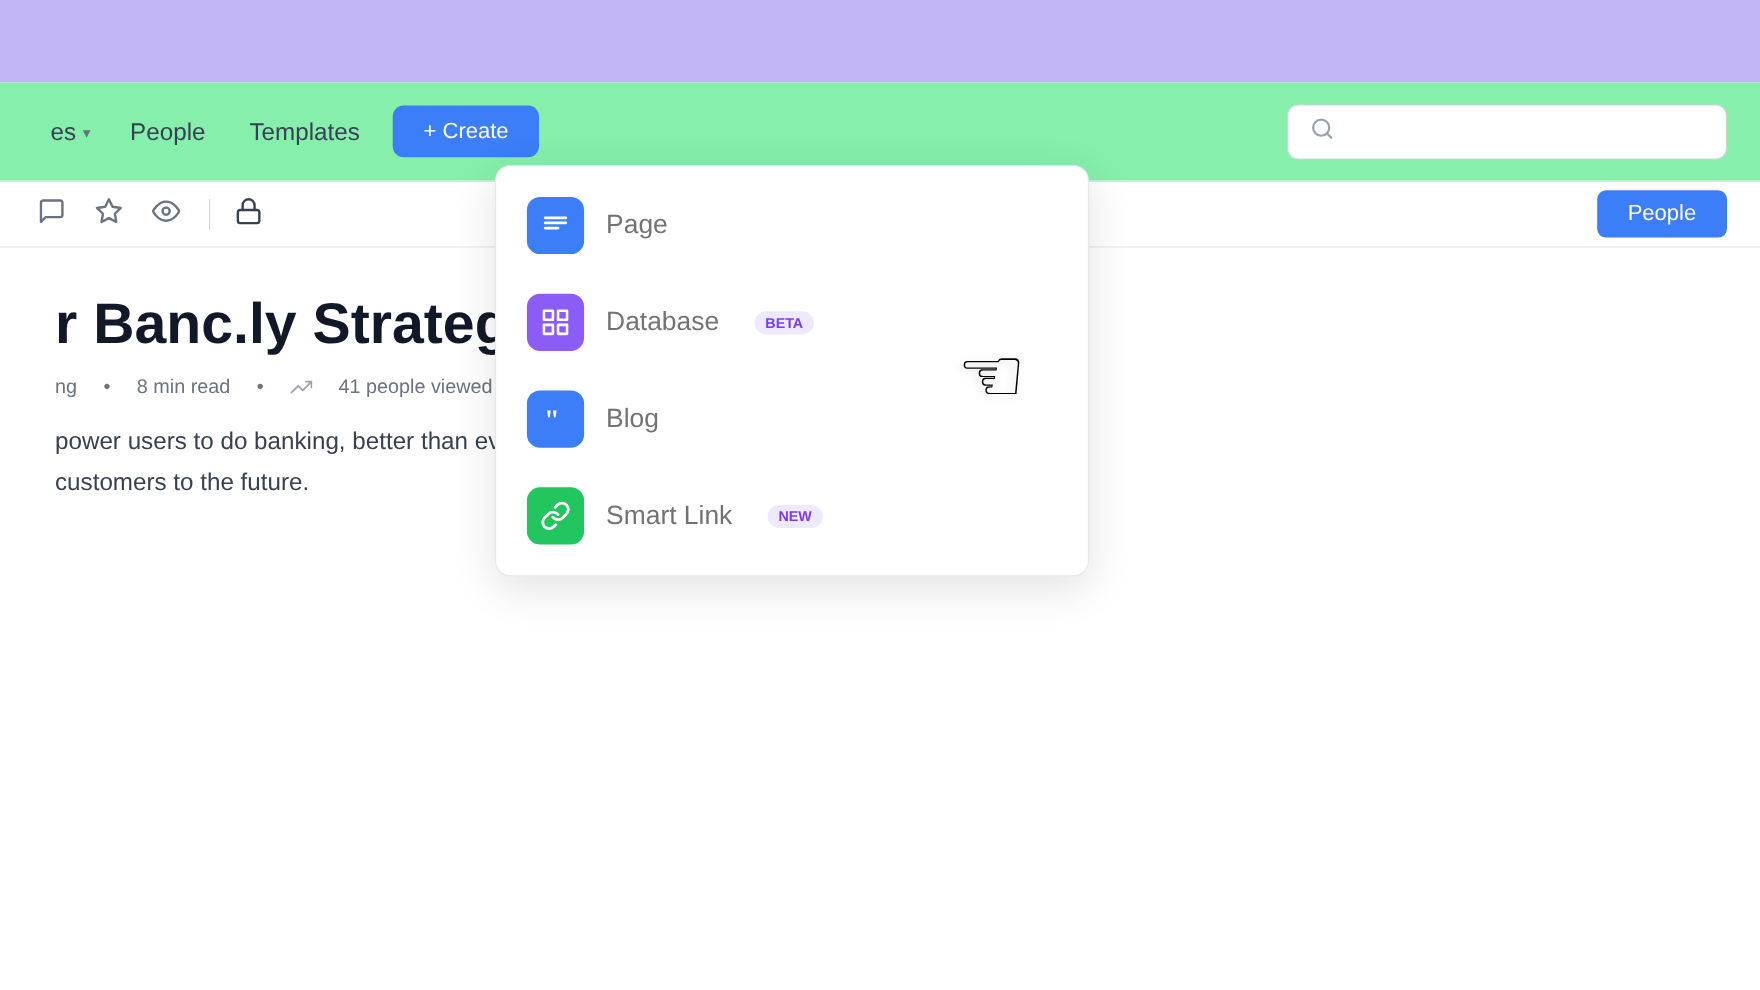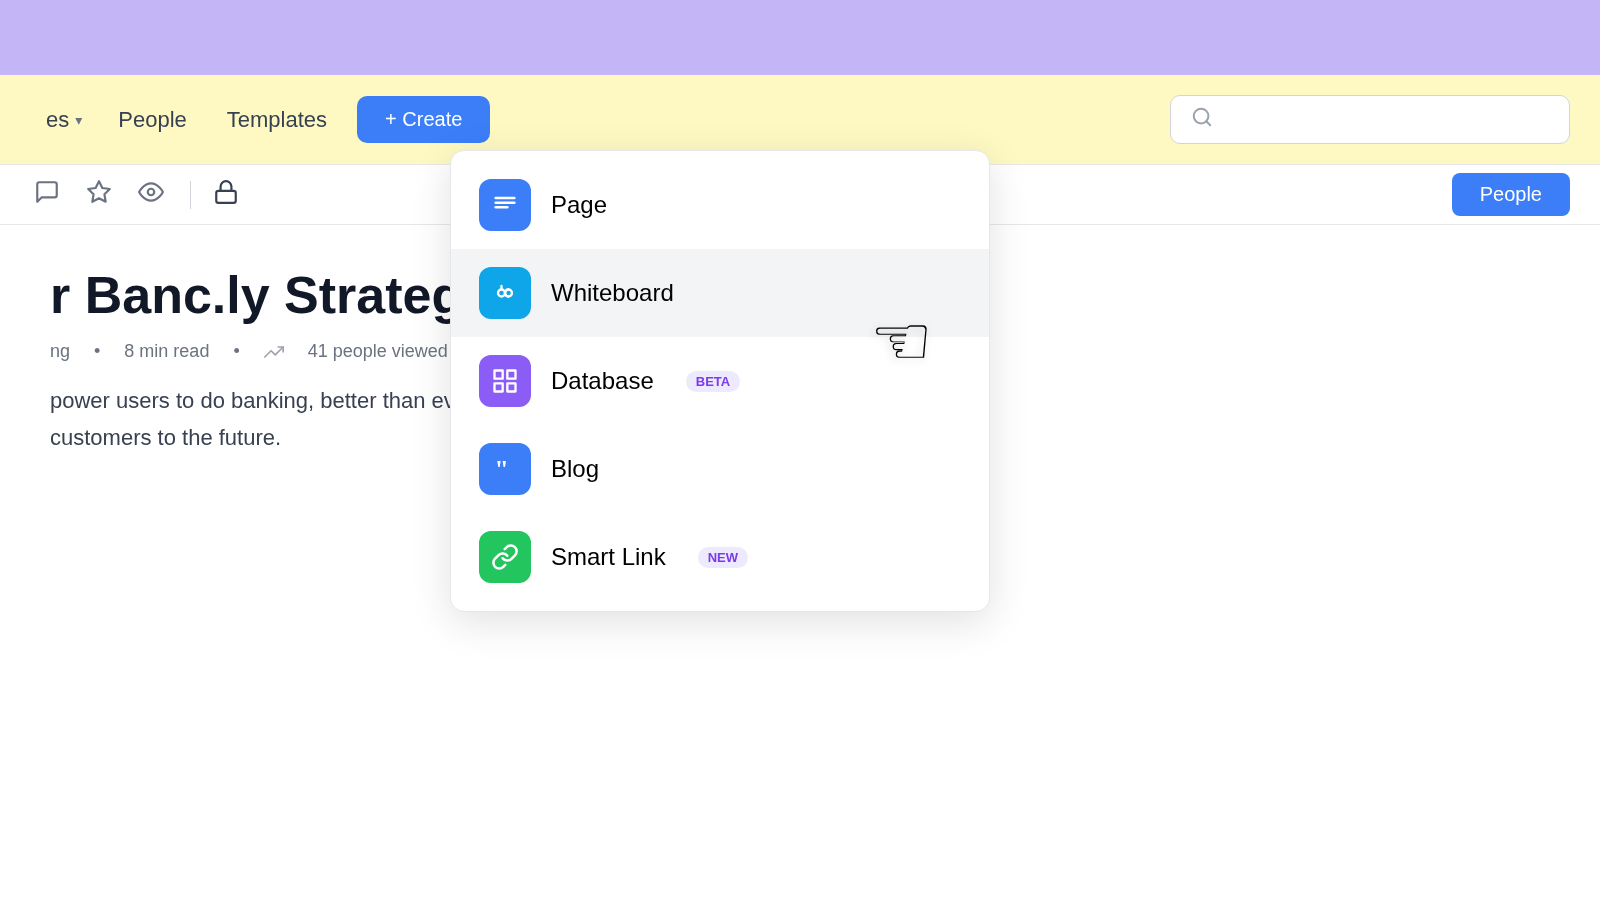--- a/index.html
+++ b/index.html
@@ -9,21 +9,21 @@
     .top-banner {
       width: 100%;
       height: 75px;
       background: #c4b5f7;
     }
 
     
     .navbar {
       width: 100%;
       height: 90px;
-      background: #fef9c3;
+      background: #86efac;
       display: flex;
       align-items: center;
       padding: 0 30px;
       border-bottom: 1px solid #e5e7eb;
       position: relative;
       z-index: 10;
     }
 
     .nav-left {
       display: flex;
@@ -213,21 +213,21 @@
 
     .icon-page { background: #3b7ef8; }
     .icon-whiteboard { background: #0ea5e9; }
     .icon-database { background: #8b5cf6; }
     .icon-blog { background: #3b7ef8; }
     .icon-smartlink { background: #22c55e; }
 
     .dropdown-item-label {
       font-size: 24px;
       font-weight: 500;
-      color: #000000;
+      color: #737373;
     }
 
     .badge {
       display: inline-block;
       padding: 3px 10px;
       border-radius: 20px;
       font-size: 13px;
       font-weight: 600;
       margin-left: 12px;
     }
@@ -333,32 +333,20 @@
     <div class="dropdown-item-icon icon-page">
       <svg width="28" height="28" viewBox="0 0 24 24" fill="none" stroke="#fff" stroke-width="2.2" stroke-linecap="round" stroke-linejoin="round">
         <line x1="4" y1="6" x2="20" y2="6"></line>
         <line x1="4" y1="10" x2="20" y2="10"></line>
         <line x1="4" y1="14" x2="14" y2="14"></line>
       </svg>
     </div>
     <span class="dropdown-item-label">Page</span>
   </div>
 
-  <div class="dropdown-item highlighted">
-    <div class="dropdown-item-icon icon-whiteboard">
-      <svg width="28" height="28" viewBox="0 0 24 24" fill="none" stroke="#fff" stroke-width="2" stroke-linecap="round" stroke-linejoin="round">
-        <circle cx="9" cy="12" r="3"></circle>
-        <path d="M9 9V6"></path>
-        <path d="M15 9a3 3 0 0 0-3 3"></path>
-        <path d="M15 15a3 3 0 0 1-3-3"></path>
-        <circle cx="15" cy="12" r="3"></circle>
-      </svg>
-    </div>
-    <span class="dropdown-item-label">Whiteboard</span>
-  </div>
 
   <div class="dropdown-item">
     <div class="dropdown-item-icon icon-database">
       <svg width="28" height="28" viewBox="0 0 24 24" fill="none" stroke="#fff" stroke-width="2" stroke-linecap="round" stroke-linejoin="round">
         <rect x="3" y="3" width="7" height="7"></rect>
         <rect x="14" y="3" width="7" height="7"></rect>
         <rect x="3" y="14" width="7" height="7"></rect>
         <rect x="14" y="14" width="7" height="7"></rect>
       </svg>
     </div>

